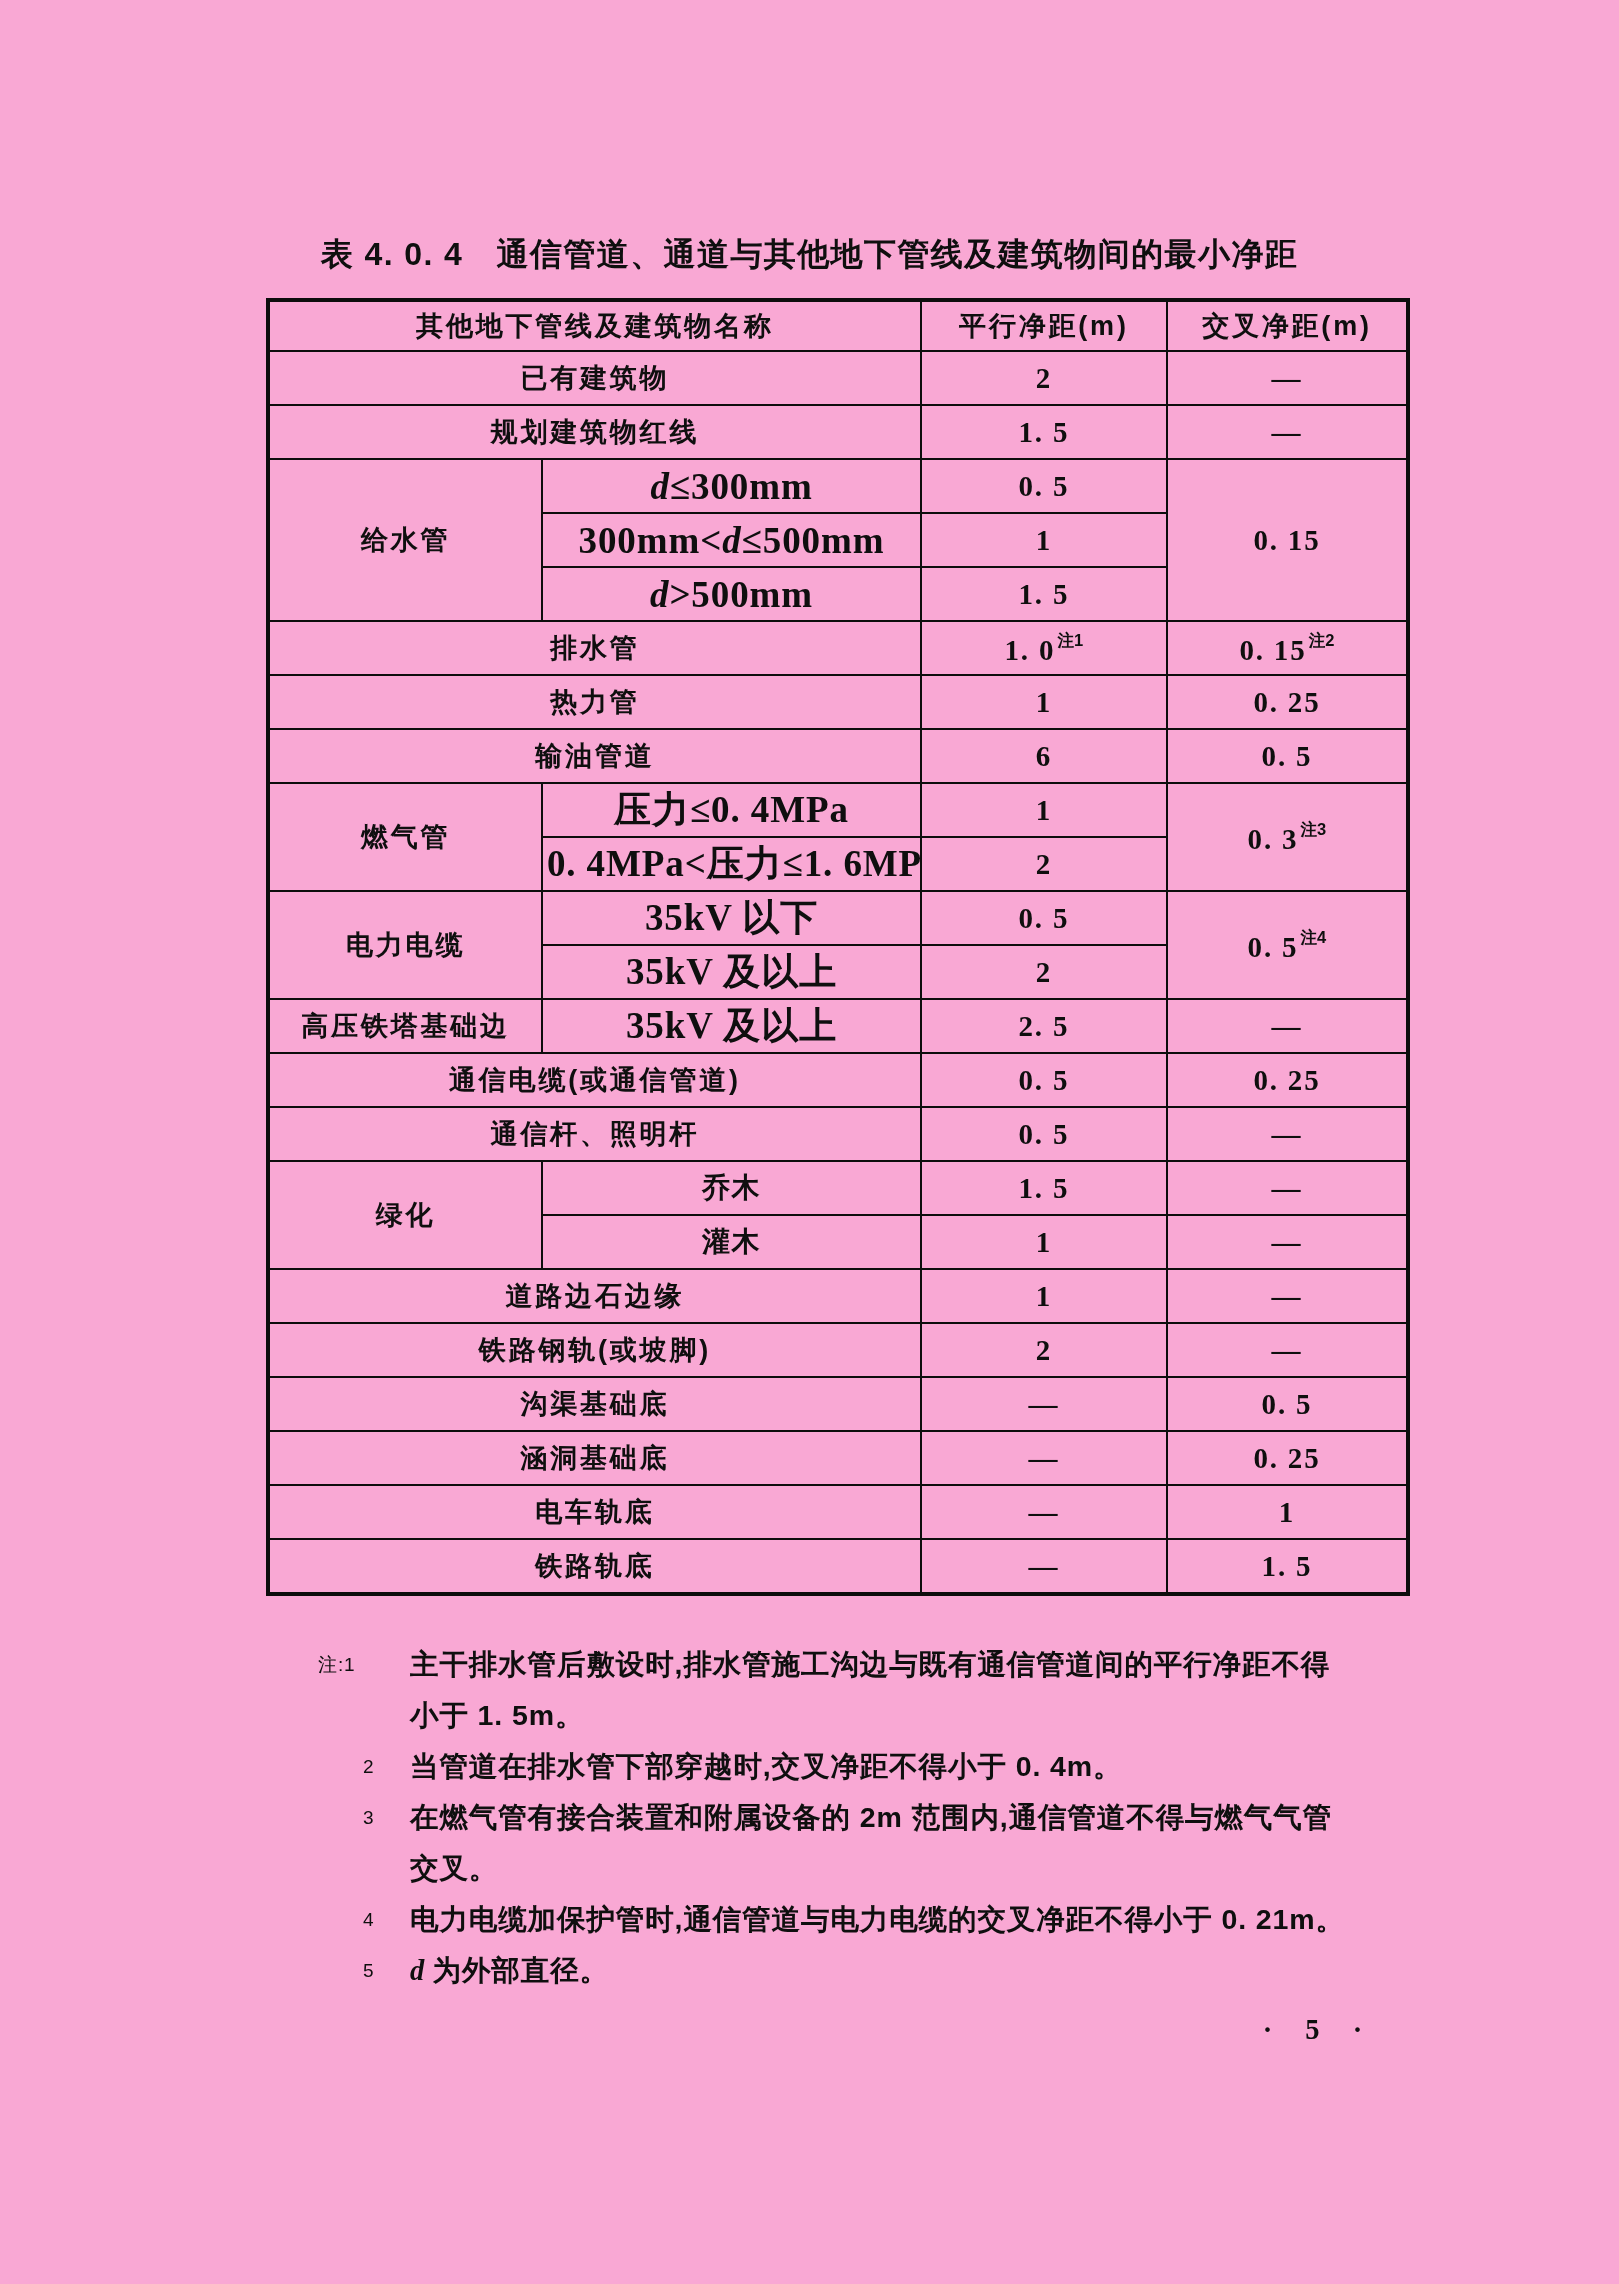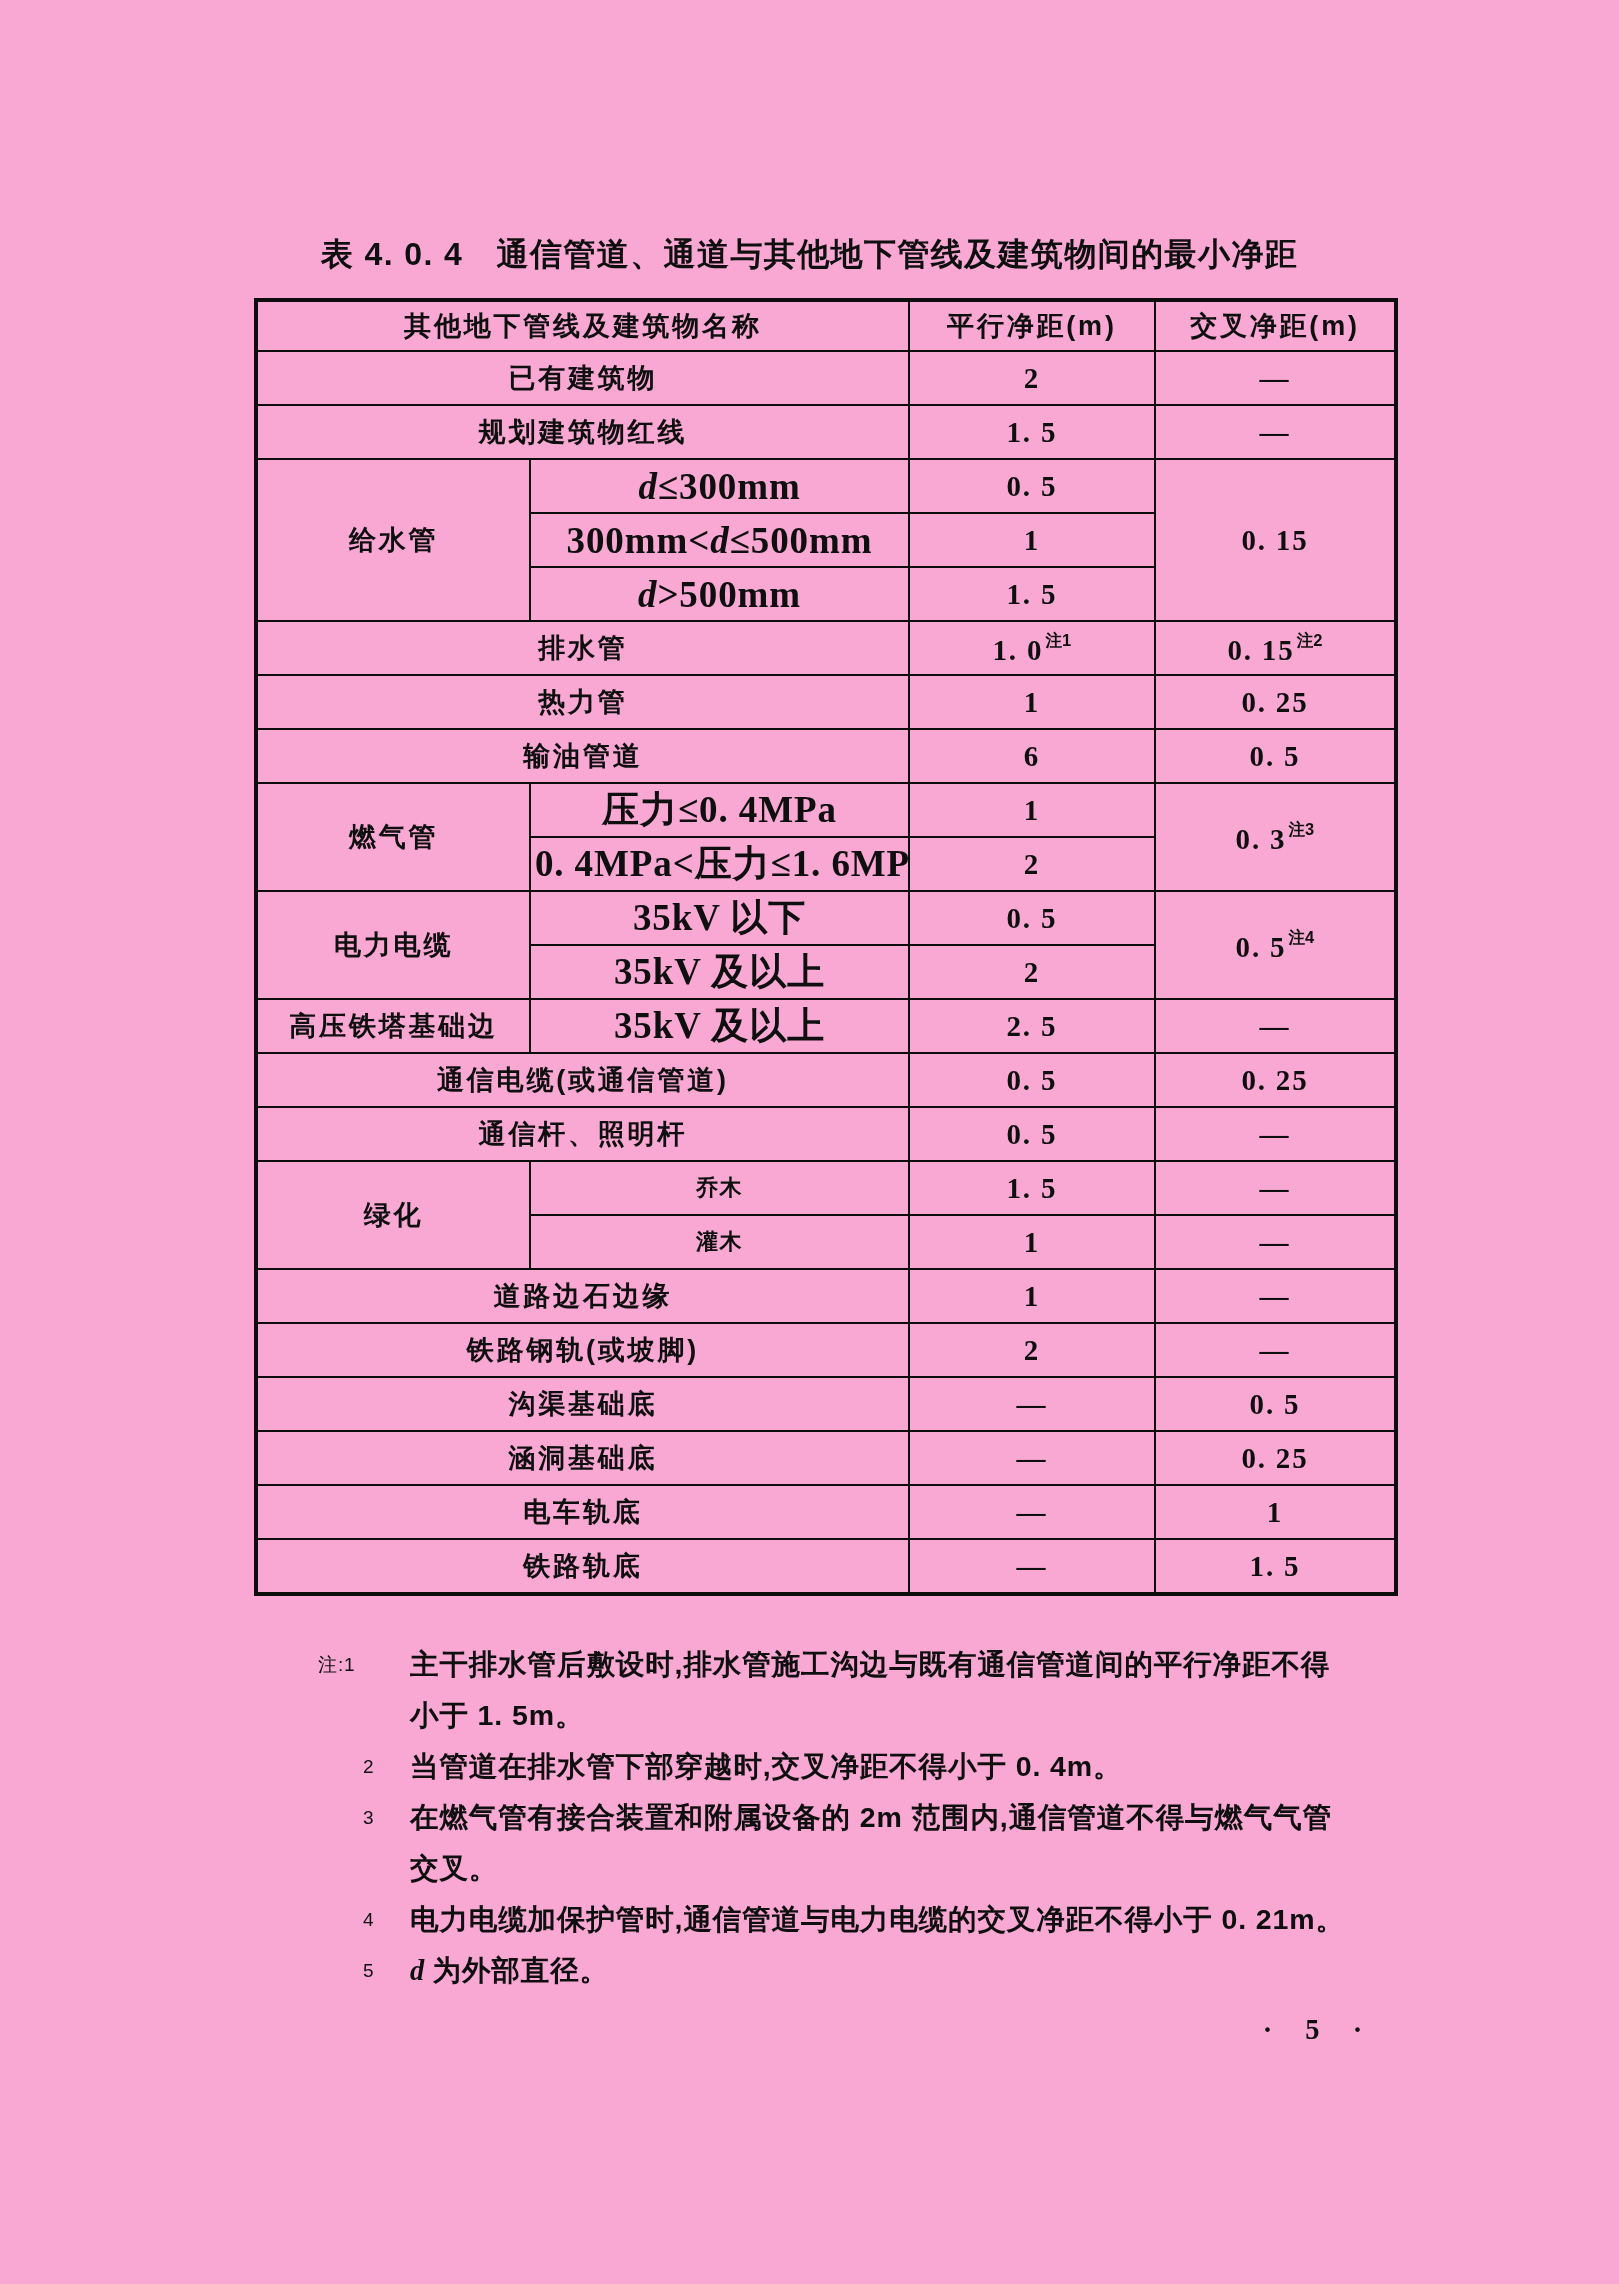--- a/index.html
+++ b/index.html
@@ -16,21 +16,21 @@
     position:absolute;
     left:198px;right:198px;top:233px;
     text-align:center;
     font-size:32px;font-weight:700;
     letter-spacing:1.4px;
     white-space:nowrap;
   }
   
   table.tbl{
     position:absolute;
-    left:254px;top:298px;
+    left:266px;top:298px;
     width:1144px;
     border-collapse:collapse;
     table-layout:fixed;
     border:4.6px solid #0d0d0d;
   }
   table.tbl td{
     border:2.8px solid #0d0d0d;
     text-align:center;
     vertical-align:middle;
     padding:0 3.7px;
@@ -38,21 +38,21 @@
     overflow:hidden;
   }
   tr.hdr td{height:48px;}
   .c-name{
     font-family:"Liberation Sans",sans-serif;
     font-weight:700;font-size:27px;letter-spacing:2.8px;
     white-space:nowrap;
   }
   .c-sub{
     font-family:Liberation Mono, monospace;
-    font-weight:700;font-size:22px;letter-spacing:1.4px;
+    font-weight:700;font-size:28px;letter-spacing:1.4px;
     white-space:nowrap;
   }
   .c-sub.serif{
     font-family:"Liberation Serif",serif;
     font-size:37px;letter-spacing:0.9px;
   }
   .c-num{
     font-family:"Liberation Serif",serif;
     font-weight:700;font-size:29px;letter-spacing:1.8px;
     white-space:nowrap;

